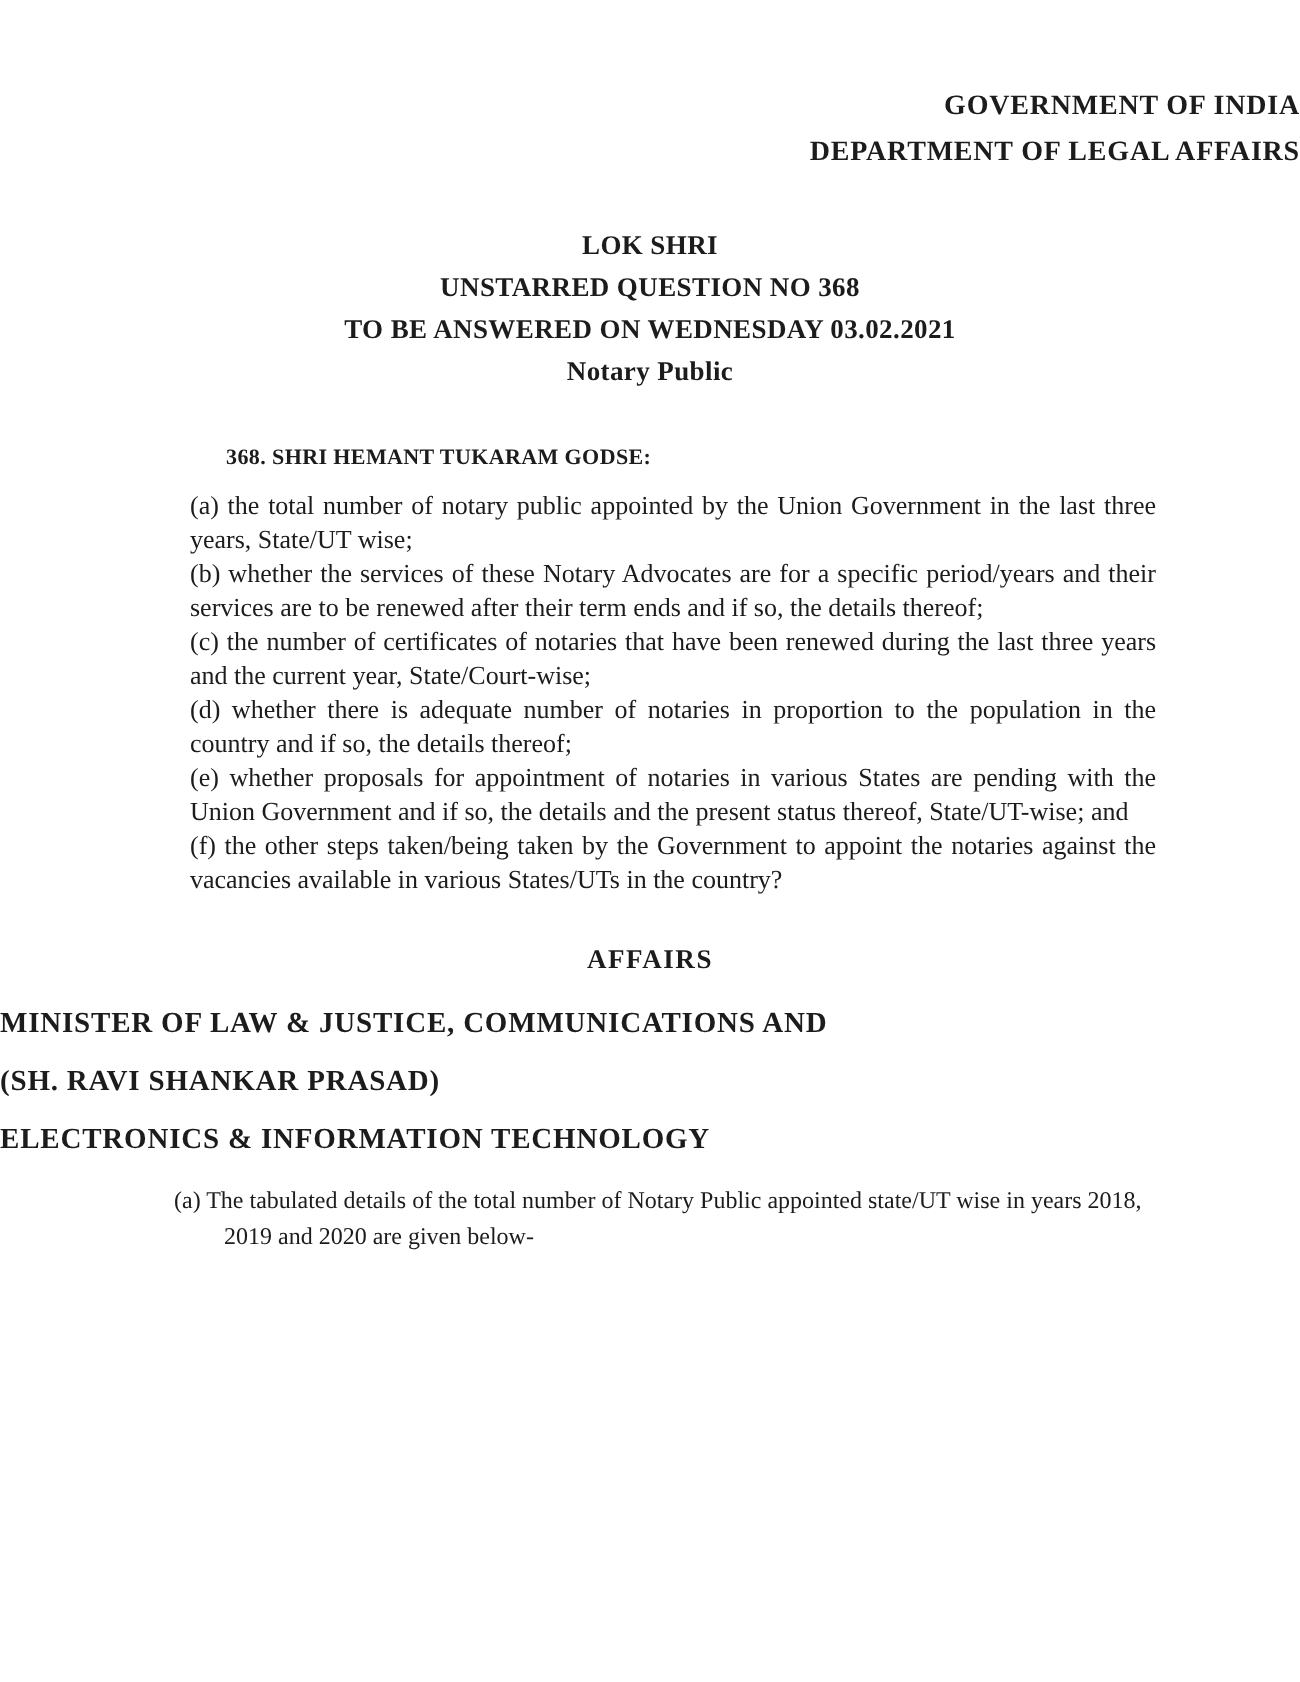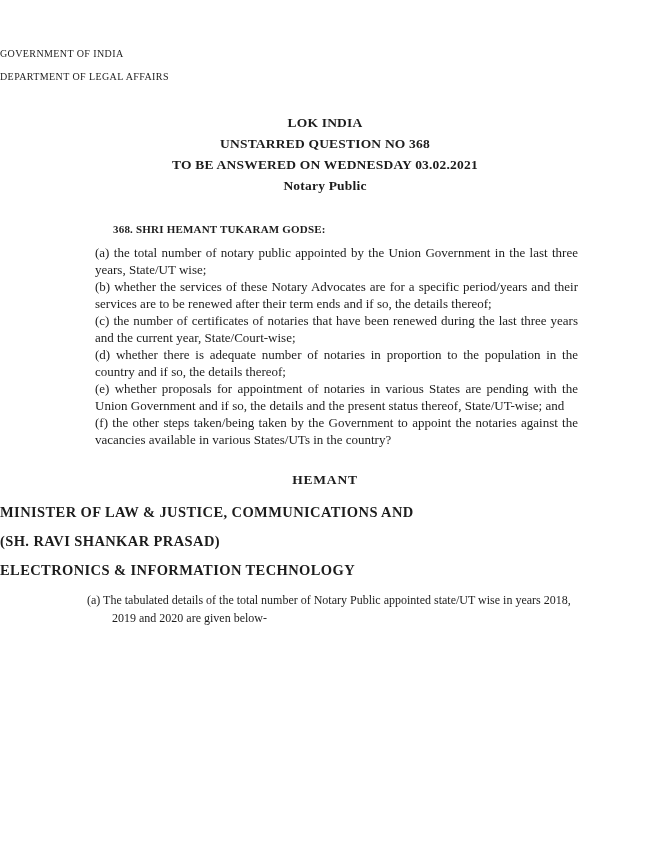--- a/index.html
+++ b/index.html
@@ -17,23 +17,23 @@
     position: relative;
     width: 650px;
     min-height: 841px;
     box-sizing: border-box;
     padding-top: 42px;
     background: #ffffff;
   }
   p { margin: 0; }
 
   .doc-header {
-    text-align: left;
-    font-weight: normal;
-    font-size: 10px;
+    text-align: right;
+    font-weight: bold;
+    font-size: 14px;
     line-height: 23px;
     letter-spacing: 0.4px;
   }
   .q-header {
     text-align: center;
     font-weight: bold;
     font-size: 13.5px;
     line-height: 21px;
     margin-top: 24px;
     letter-spacing: 0.2px;
@@ -94,39 +94,39 @@
 <body>
 
 <div class="page">
 
   <div class="doc-header">
     <div>GOVERNMENT OF INDIA</div>
     <div>DEPARTMENT OF LEGAL AFFAIRS</div>
   </div>
 
   <div class="q-header">
-    <div>LOK INDIA</div>
+    <div>LOK SHRI</div>
     <div>UNSTARRED QUESTION NO 368</div>
     <div>TO BE ANSWERED ON WEDNESDAY 03.02.2021</div>
     <div>Notary Public</div>
   </div>
 
   <div class="body-block">
     <div class="questioner">368. SHRI HEMANT TUKARAM GODSE:</div>
     <div class="q-items">
       <p class="q-item">(a) the total number of notary public appointed by the Union Government in the last three years, State/UT wise;</p>
       <p class="q-item">(b) whether the services of these Notary Advocates are for a specific period/years and their services are to be renewed after their term ends and if so, the details thereof;</p>
       <p class="q-item">(c) the number of certificates of notaries that have been renewed during the last three years and the current year, State/Court-wise;</p>
       <p class="q-item">(d) whether there is adequate number of notaries in proportion to the population in the country and if so, the details thereof;</p>
       <p class="q-item">(e) whether proposals for appointment of notaries in various States are pending with the Union Government and if so, the details and the present status thereof, State/UT-wise; and</p>
       <p class="q-item">(f) the other steps taken/being taken by the Government to appoint the notaries against the vacancies available in various States/UTs in the country?</p>
     </div>
   </div>
 
-  <div class="answer-heading">HEMANT</div>
+  <div class="answer-heading">AFFAIRS</div>
 
   <div class="minister-block">
     <div>MINISTER OF LAW &amp; JUSTICE, COMMUNICATIONS AND</div>
     <div>(SH. RAVI SHANKAR PRASAD)</div>
     <div>ELECTRONICS &amp; INFORMATION TECHNOLOGY</div>
   </div>
 
   <p class="answer-item">(a)  The tabulated details of the total number of Notary Public appointed state/UT wise in years 2018, 2019 and 2020 are given below-</p>
 
 </div>

